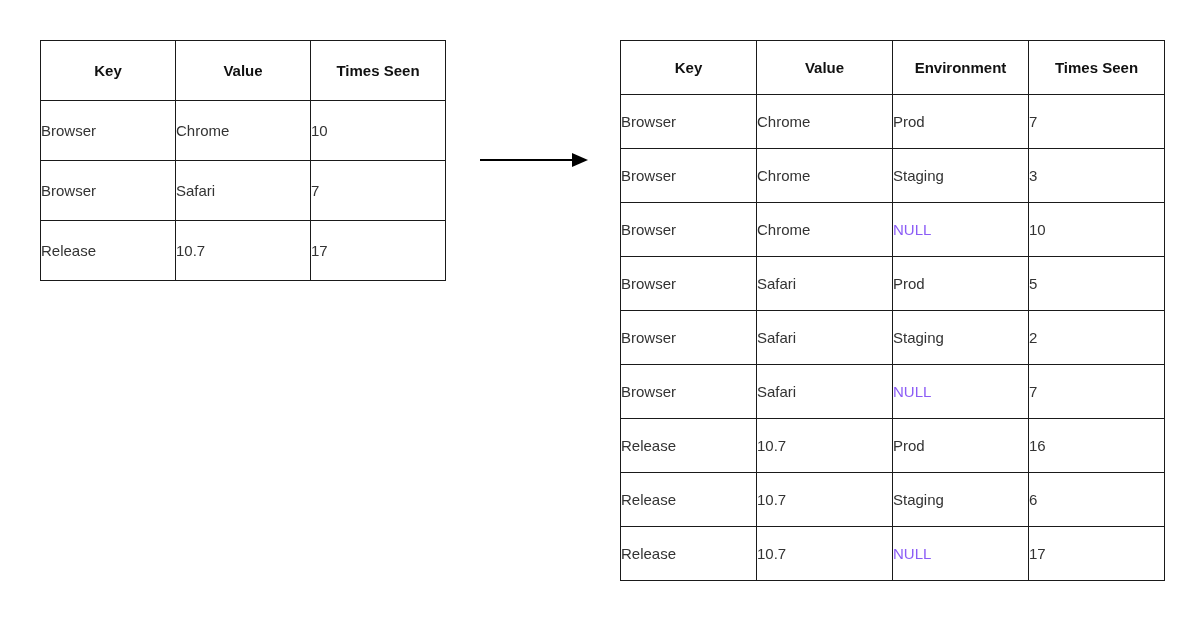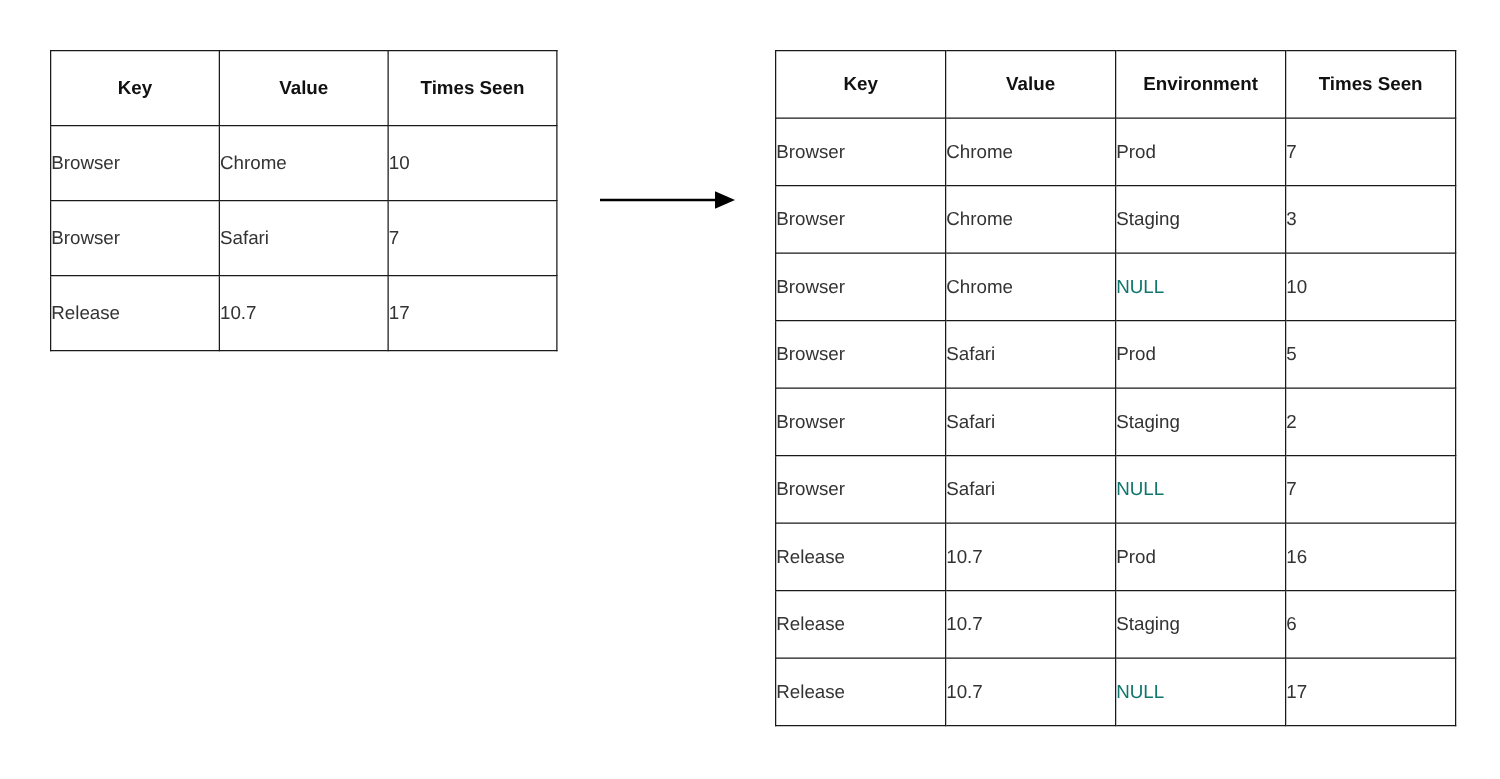--- a/index.html
+++ b/index.html
@@ -46,21 +46,21 @@
     position: absolute;
     left: 620px;
     top: 40px;
     width: 541px;
   }
   .right-table th, .right-table td {
     width: 135px;
     height: 53px;
   }
   .null-cell {
-    color: #0f766e;
+    color: #8b5cf6;
   }
   .arrow-wrap {
     position: absolute;
     left: 478px;
     top: 148px;
     width: 110px;
     height: 24px;
   }
 </style>
 </head>

